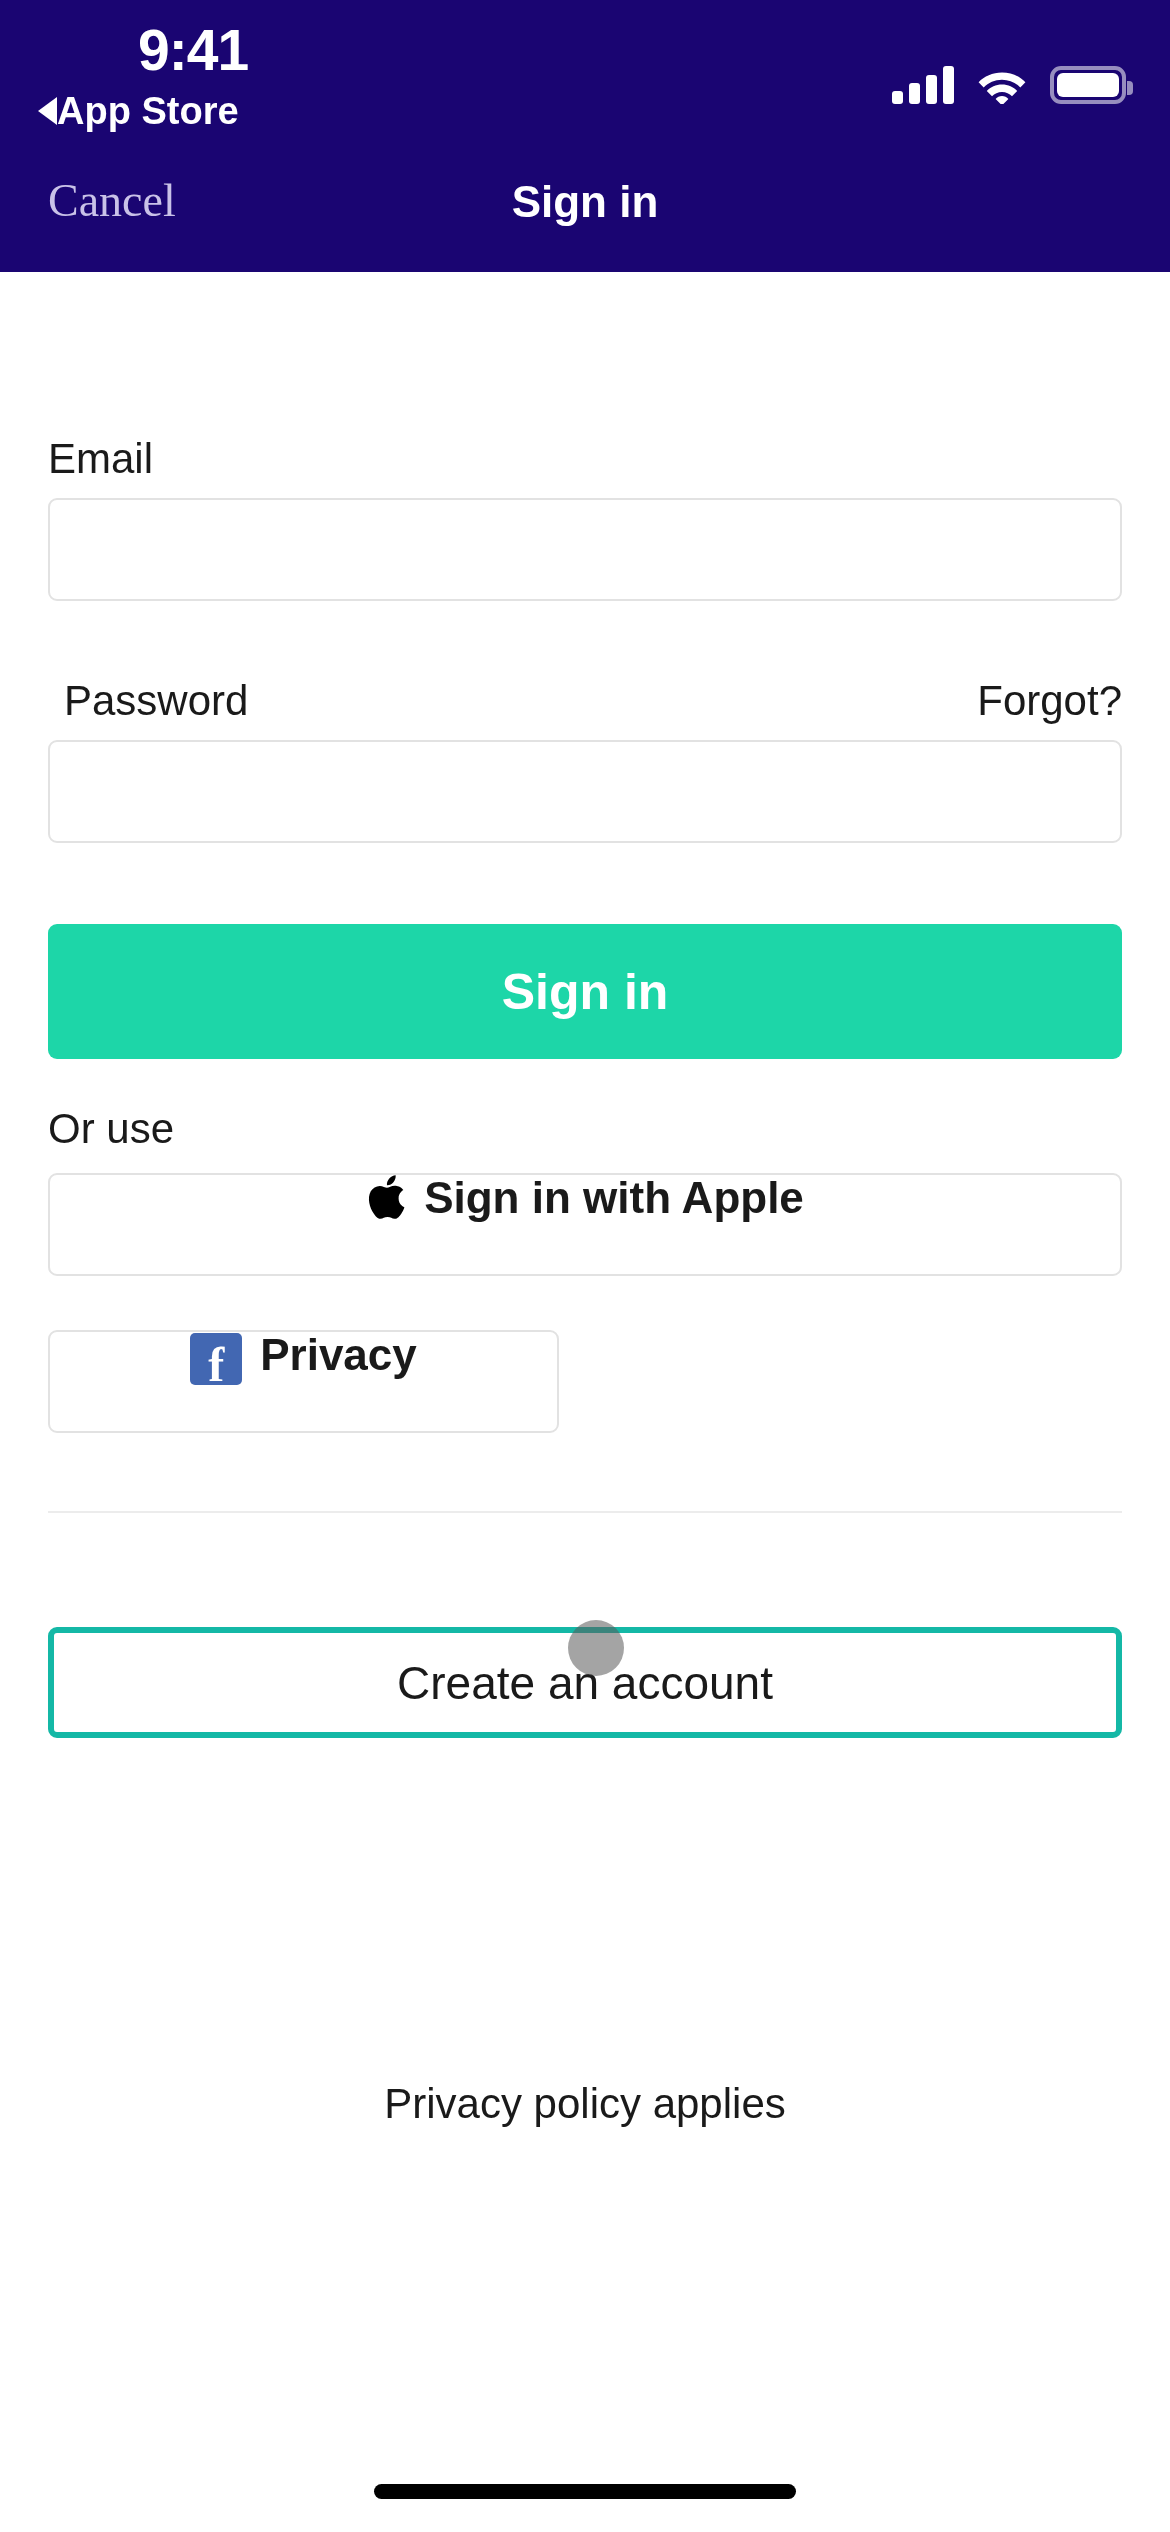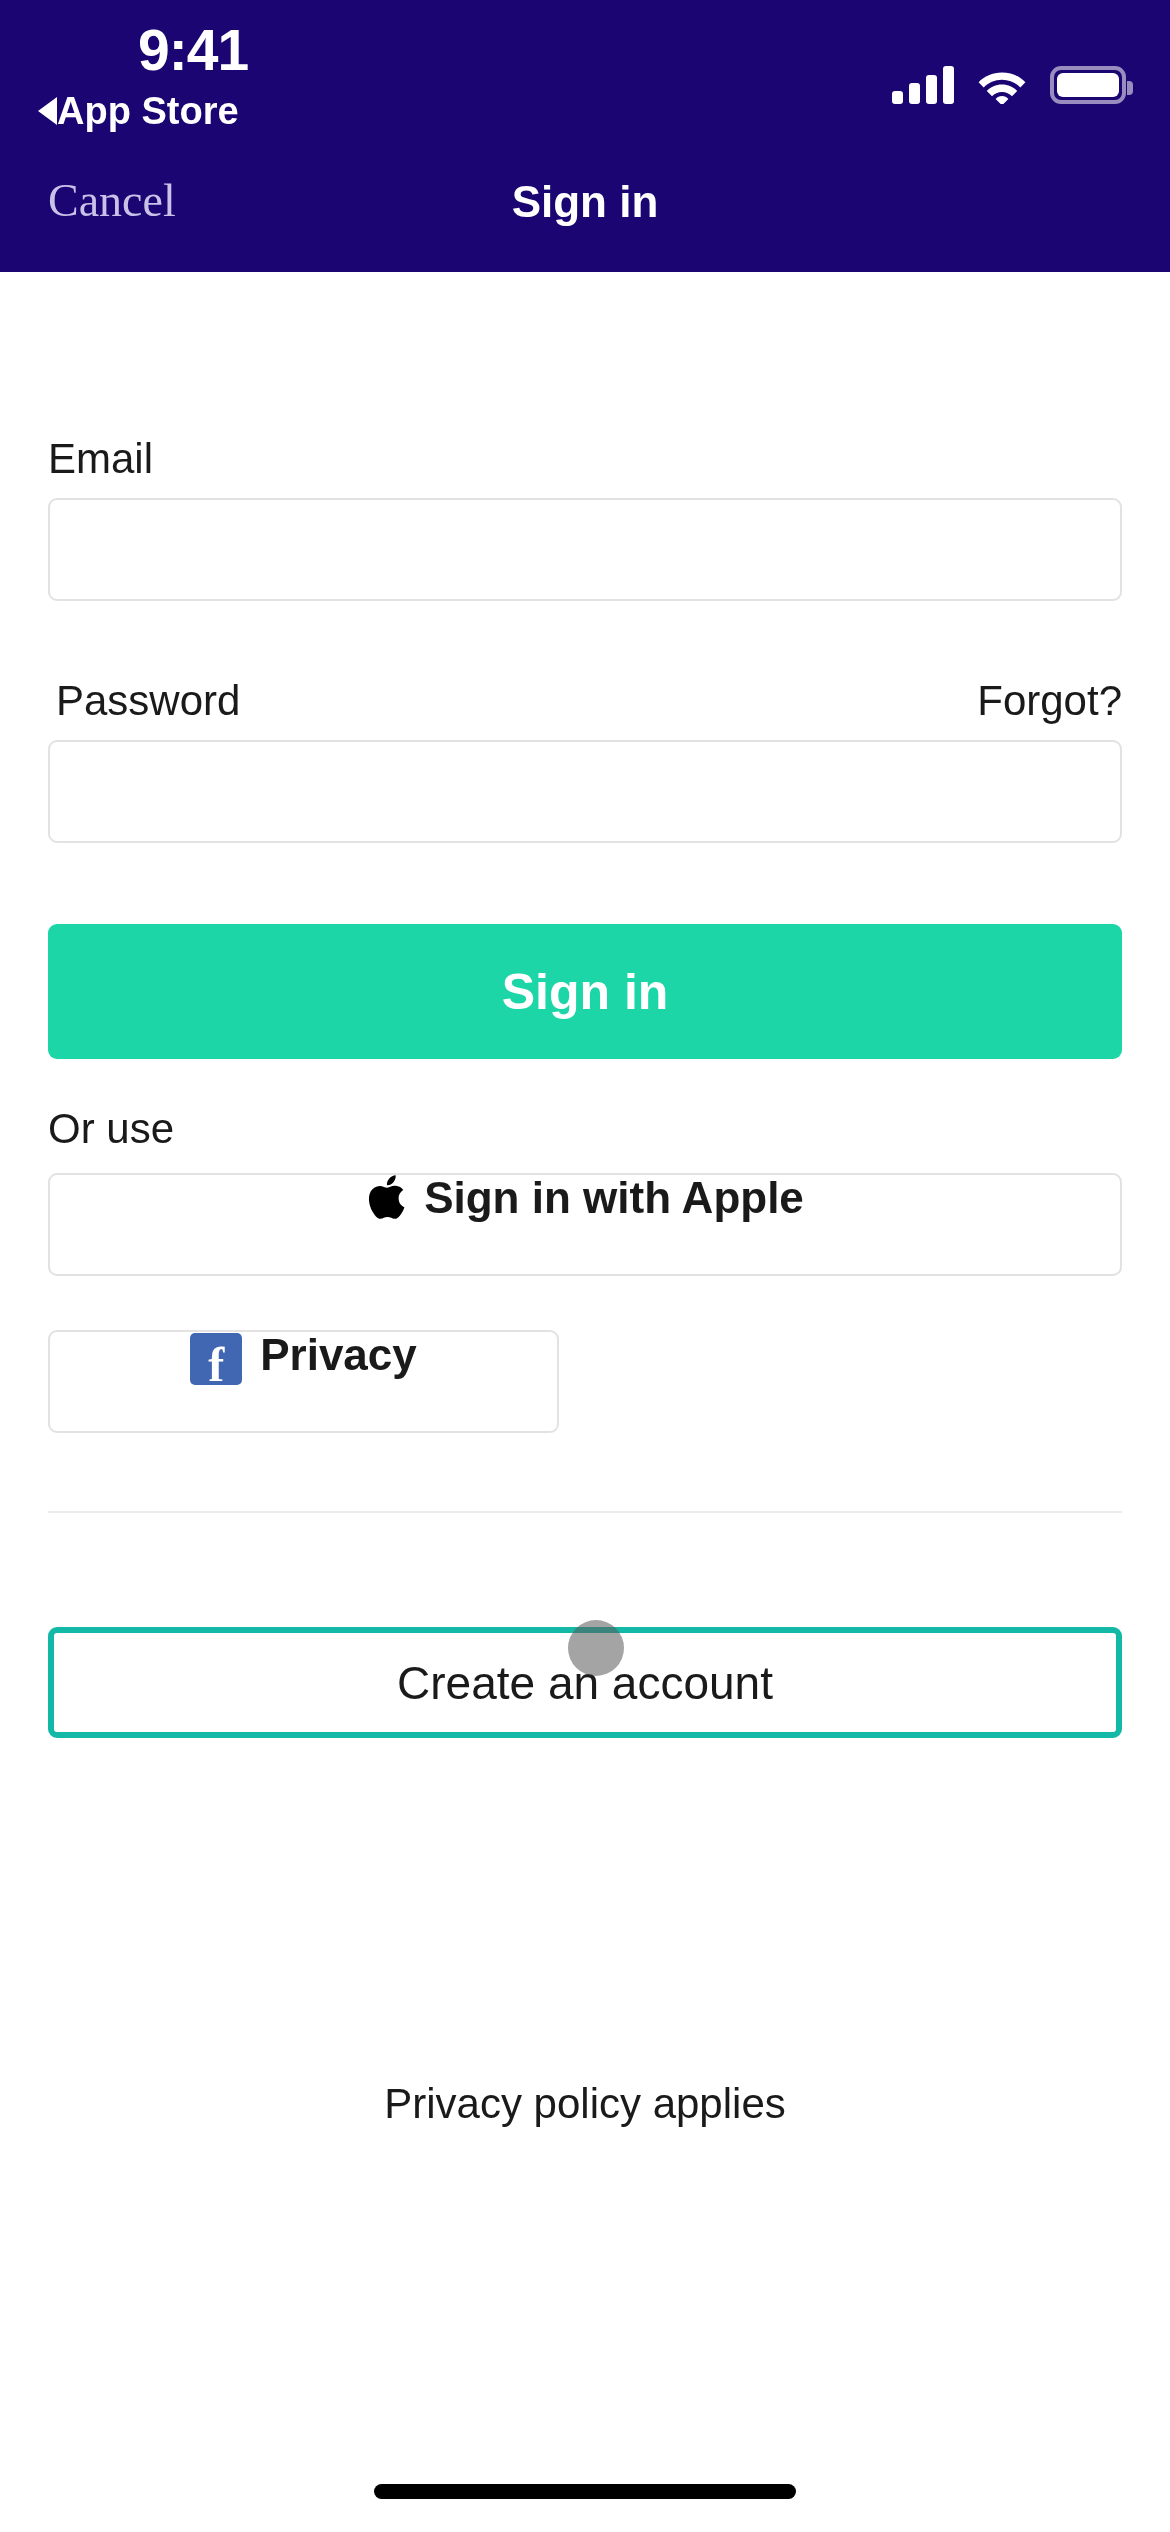--- a/index.html
+++ b/index.html
@@ -201,21 +201,21 @@
     color: #1a1a1a;
     padding: 0 24px;
     box-sizing: border-box;
   }
 
   
   #email-label { left: 48px; top: 166px; }
   #email-box   { top: 226px; }
 
   
-  #password-label { left: 56px; top: 408px; text-align: right; }
+  #password-label { left: 64px; top: 408px; text-align: right; }
   #forgot-link {
     position: absolute;
     right: 48px;
     top: 408px;
     font-size: 42px;
     color: #1a1a1a;
     line-height: 1;
     background: none;
     border: none;
     padding: 0;

